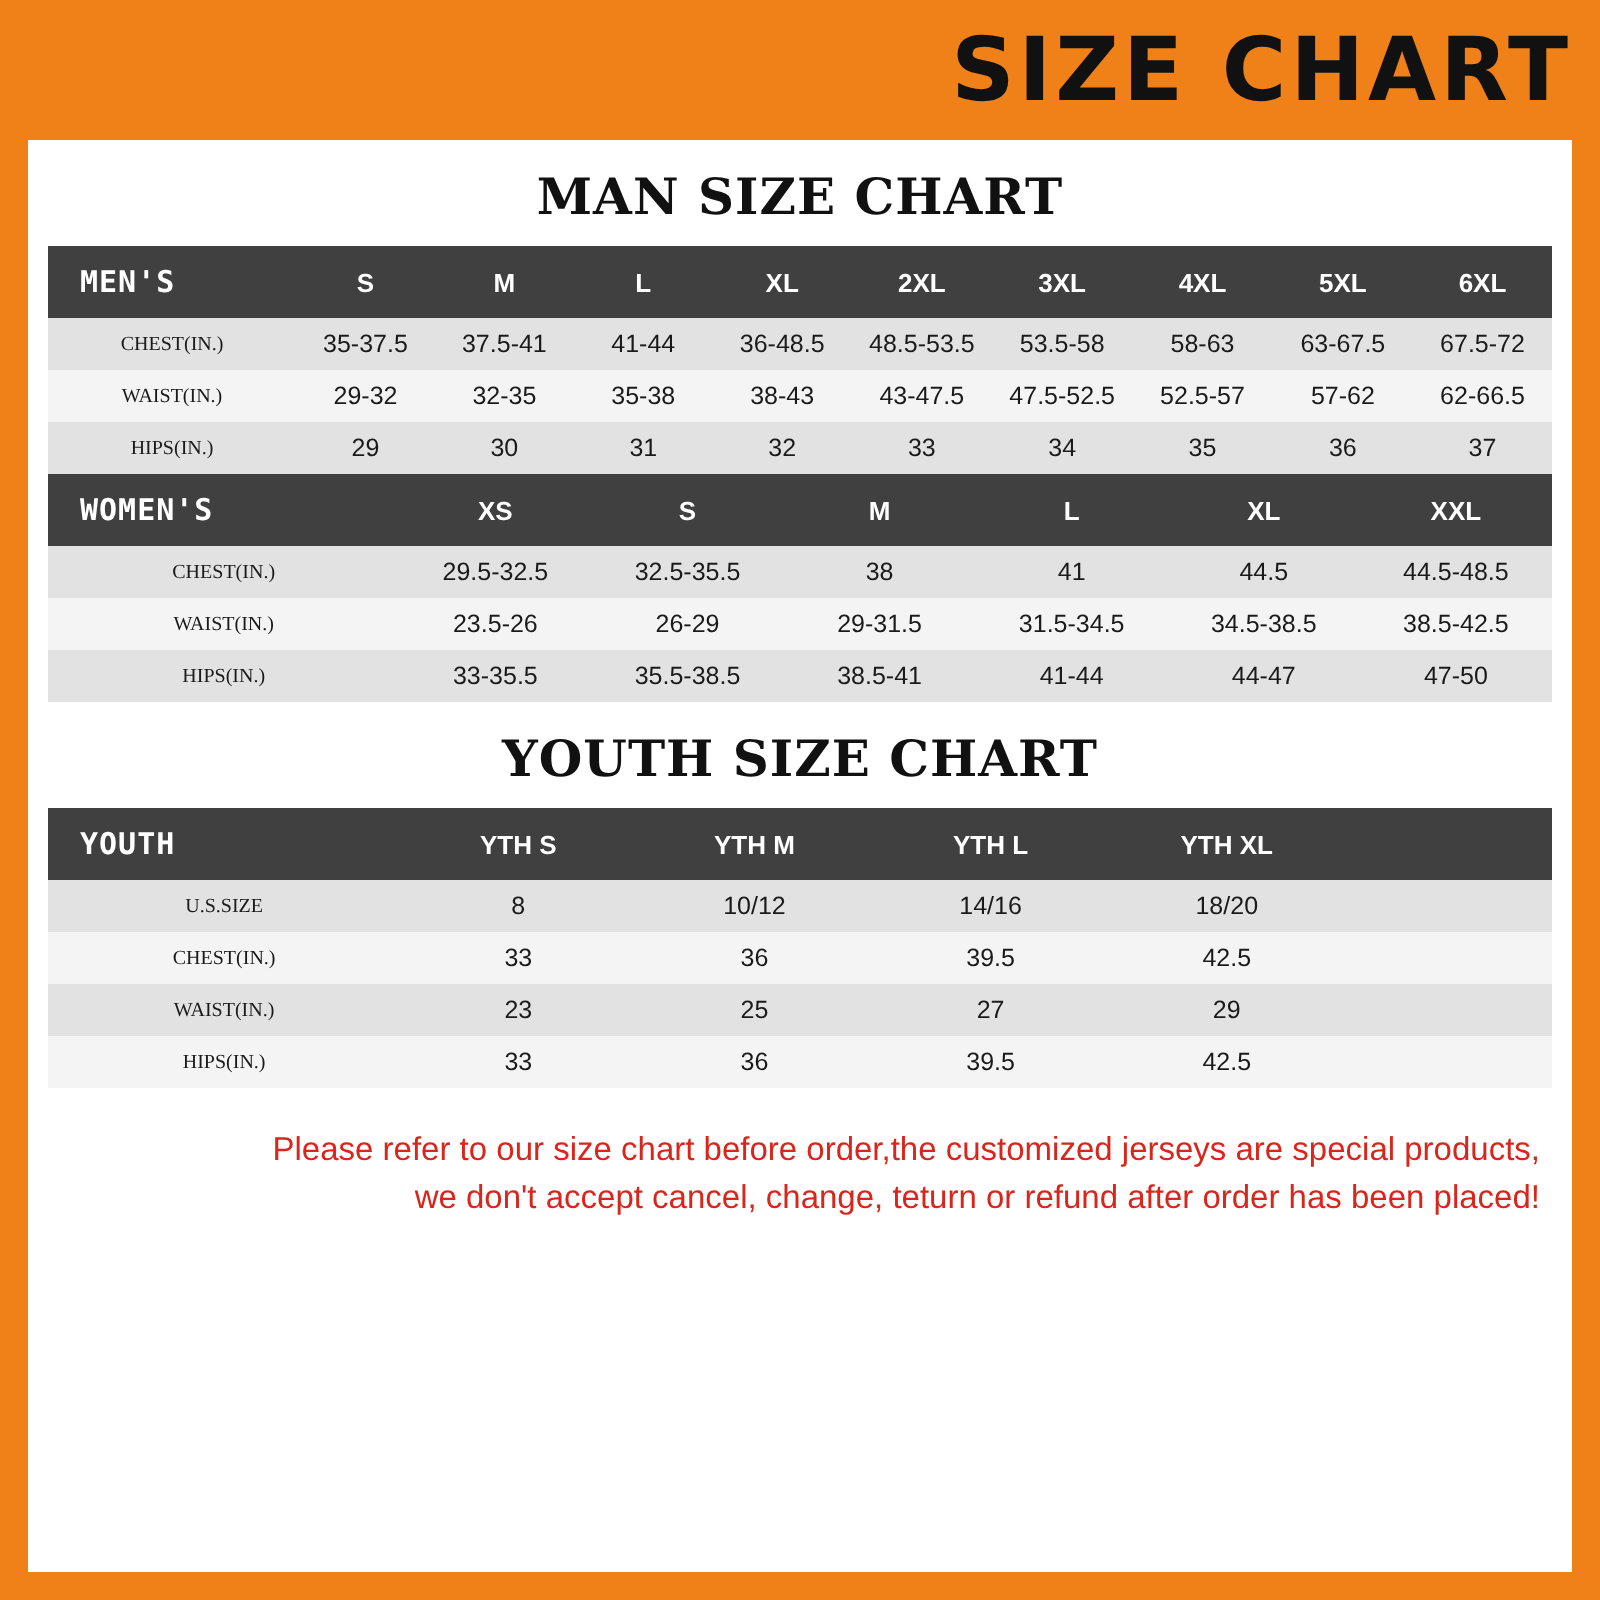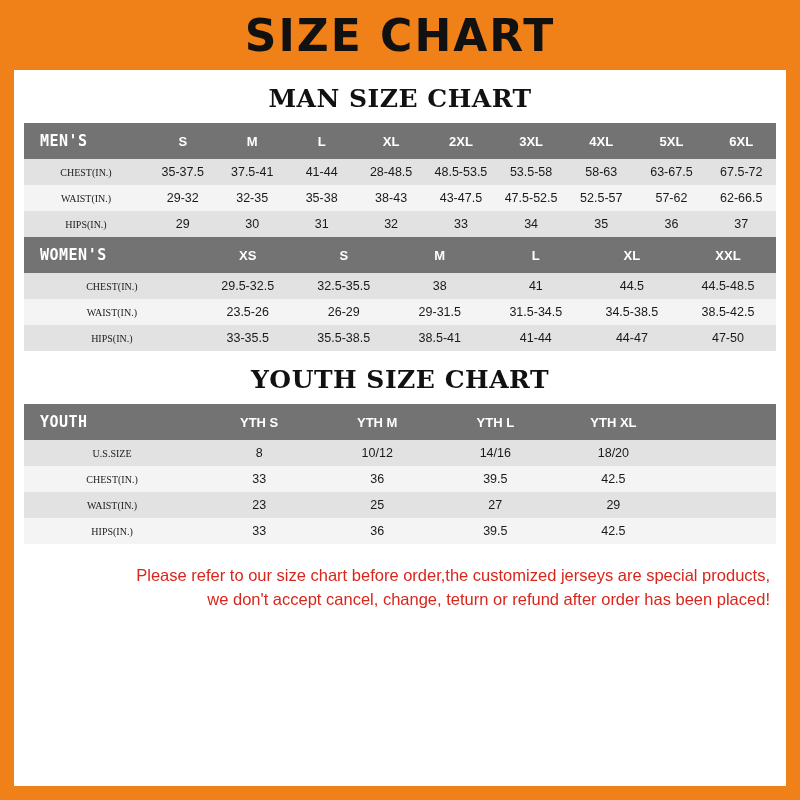--- a/index.html
+++ b/index.html
@@ -20,21 +20,21 @@
     background: #ffffff;
     box-sizing: border-box;
     border-left: 14px solid #f08018;
     border-right: 14px solid #f08018;
   }
   .banner {
     height: 70px;
     background: #f08018;
     display: flex;
     align-items: center;
-    justify-content: center;
+    justify-content: flex-end;
   }
   .banner-title {
     font-family: "DejaVu Sans", sans-serif;
     font-weight: bold;
     font-size: 44px;
     letter-spacing: 2px;
     color: #111111;
   }
   .content {
     padding: 0 10px;
@@ -56,21 +56,21 @@
   }
   table.size-table th,
   table.size-table td {
     text-align: center;
     font-size: 12.5px;
     color: #1a1a1a;
     padding: 6px 1px;
     font-family: "Liberation Sans", sans-serif;
   }
   table.size-table thead th {
-    background: #737373;
+    background: #404040;
     color: #ffffff;
     font-weight: bold;
     font-size: 13px;
     padding: 9px 1px;
   }
   table.size-table thead th.row-head {
     text-align: left;
     padding-left: 16px;
     font-family: "DejaVu Sans Mono", monospace;
     font-size: 15px;
@@ -135,21 +135,21 @@
           <th style="width:9.5%">5XL</th>
           <th style="width:9.4%">6XL</th>
         </tr>
       </thead>
       <tbody>
         <tr class="odd">
           <td class="row-head">CHEST(IN.)</td>
           <td>35-37.5</td>
           <td>37.5-41</td>
           <td>41-44</td>
-          <td>28-48.5</td>
+          <td>36-48.5</td>
           <td>48.5-53.5</td>
           <td>53.5-58</td>
           <td>58-63</td>
           <td>63-67.5</td>
           <td>67.5-72</td>
         </tr>
         <tr class="even">
           <td class="row-head">WAIST(IN.)</td>
           <td>29-32</td>
           <td>32-35</td>

